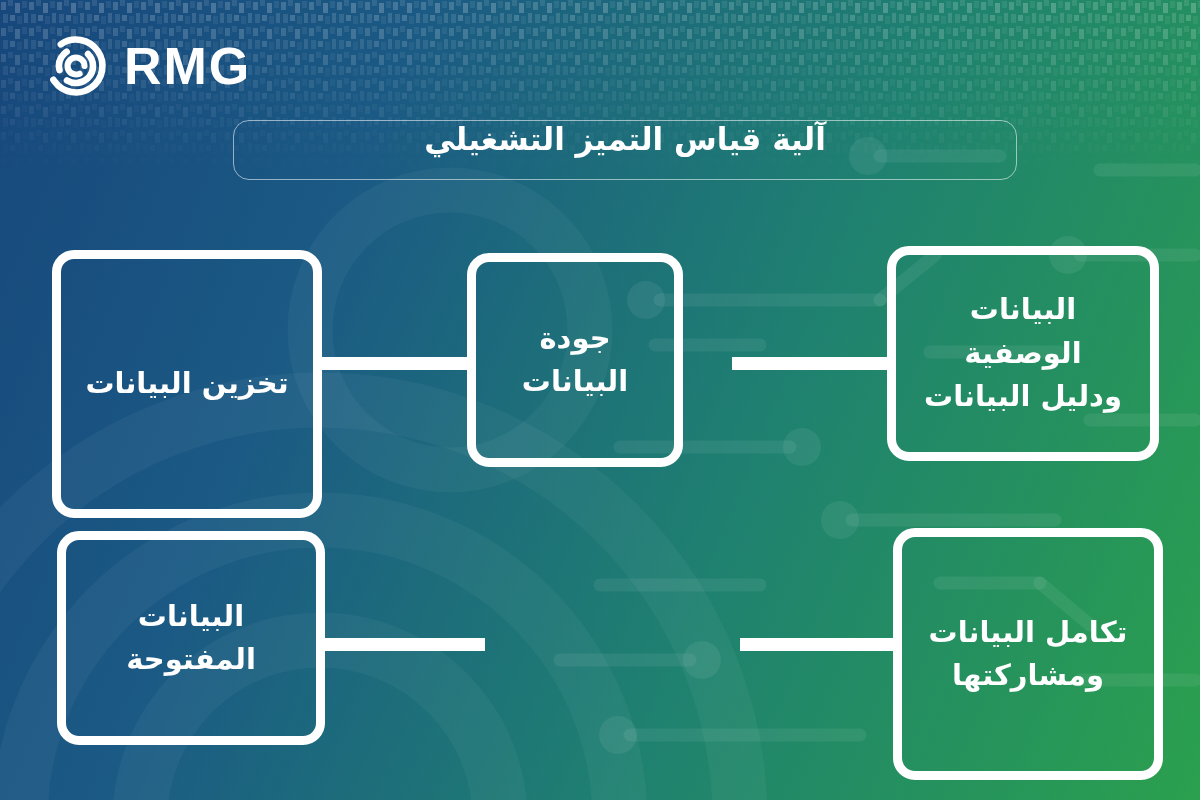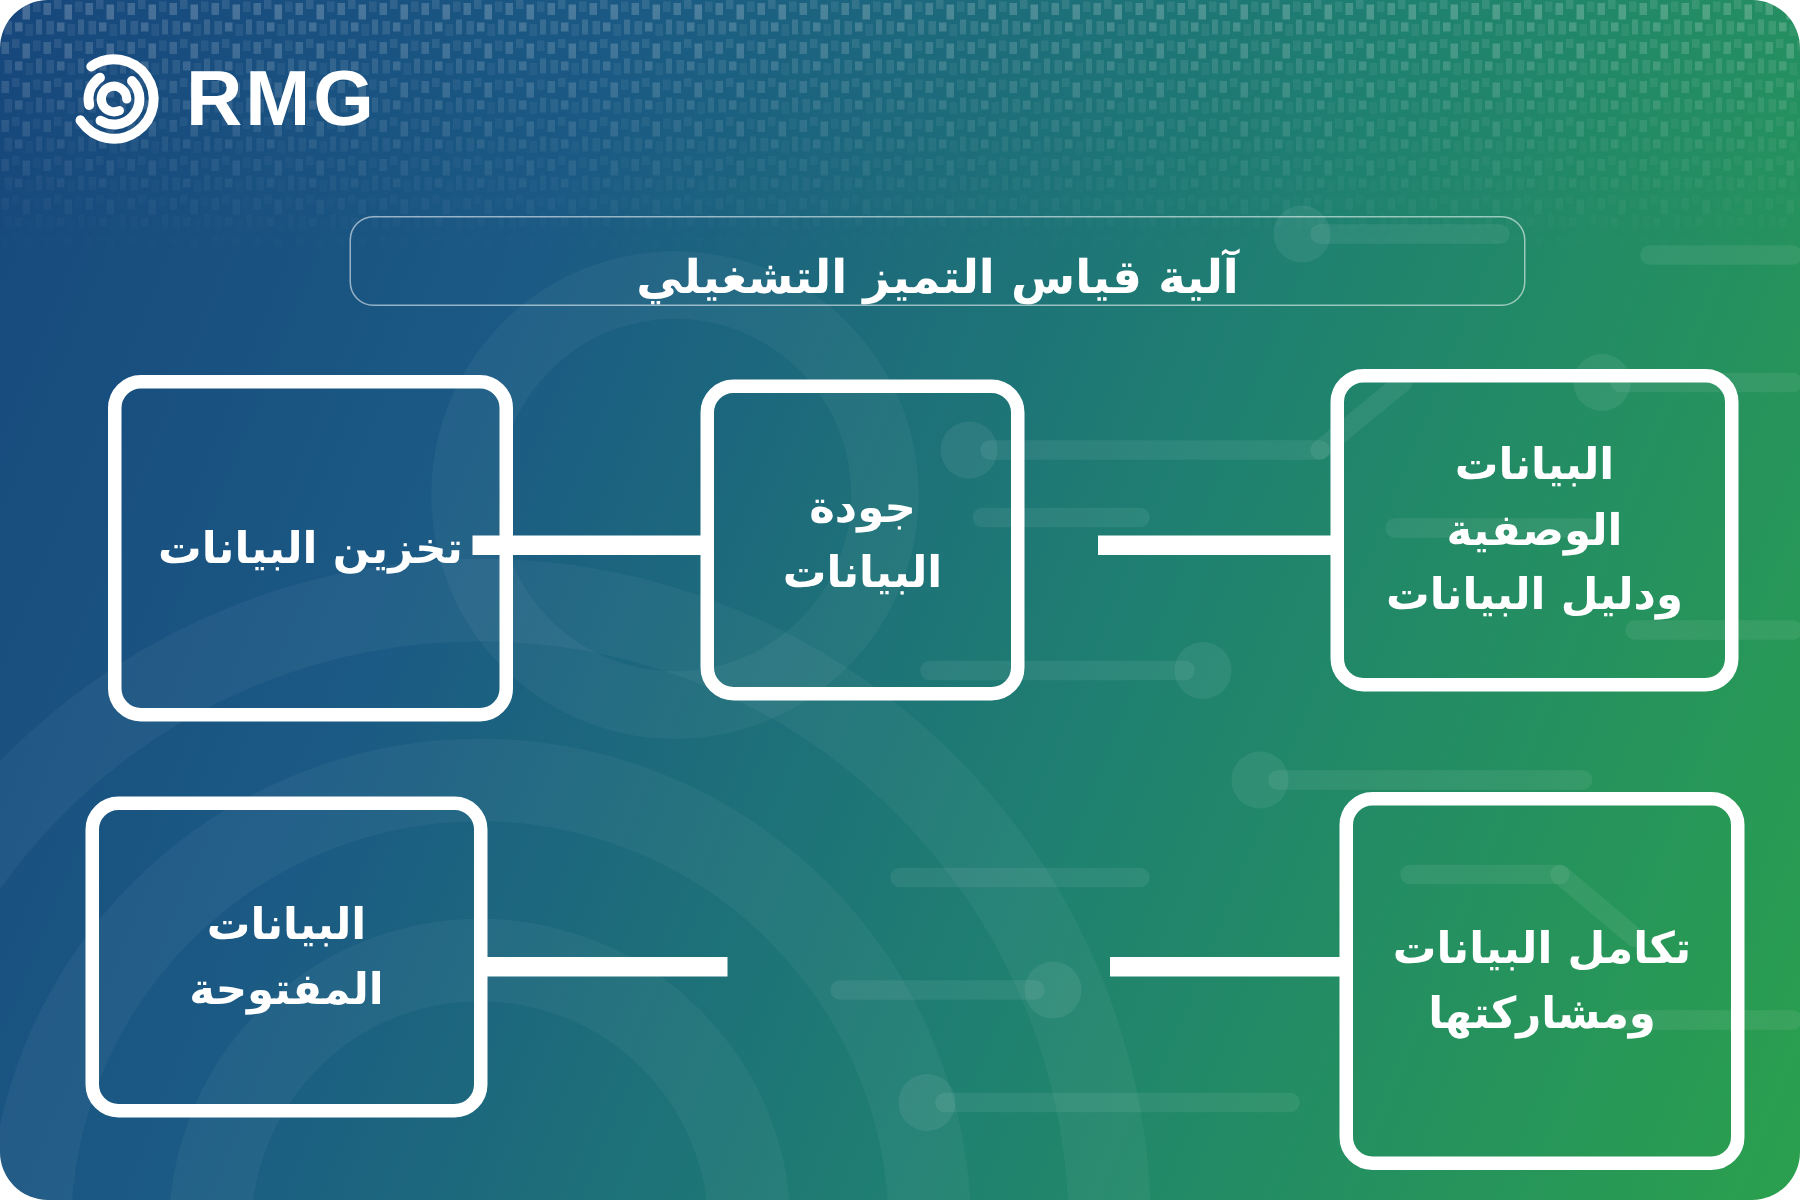--- a/index.html
+++ b/index.html
@@ -4,21 +4,20 @@
 <style>
   html, body { margin: 0; padding: 0; }
   body { font-family: "DejaVu Sans", sans-serif; }
 
   .canvas {
     position: relative;
     width: 1200px;
     height: 800px;
     overflow: hidden;
     background: linear-gradient(112deg, #17477C 0%, #1B5A84 28%, #1F8170 62%, #2BA04E 100%);
-    border-radius: 32px;
   }
 
   .decor {
     position: absolute;
     inset: 0;
     pointer-events: none;
   }
 
   
   .logo {
@@ -36,27 +35,27 @@
     font-weight: 800;
     font-size: 52px;
     letter-spacing: 2px;
     line-height: 1;
   }
 
   
   .title-box {
     position: absolute;
     left: 233px;
-    top: 144px;
+    top: 120px;
     width: 782px;
     height: 58px;
     border: 1.5px solid rgba(255,255,255,0.55);
     border-radius: 16px;
     display: flex;
-    align-items: flex-end;
+    align-items: flex-start;
     justify-content: center;
   }
   .title-text {
     color: #ffffff;
     font-weight: bold;
     font-size: 31px;
     direction: rtl;
     white-space: nowrap;
   }
 
@@ -73,21 +72,21 @@
   .flow-box .label {
     color: #ffffff;
     font-weight: bold;
     font-size: 29px;
     line-height: 1.5;
     text-align: center;
     direction: rtl;
     white-space: pre-line;
     padding: 0 14px;
   }
-  .box-1 { left: 52px;  top: 250px; width: 270px; height: 231px; margin-left: 20px; }
+  .box-1 { left: 52px;  top: 250px; width: 270px; height: 268px; }
   .box-2 { left: 467px; top: 253px; width: 216px; height: 214px; }
   .box-3 { left: 887px; top: 246px; width: 272px; height: 215px; }
   .box-4 { left: 57px;  top: 531px; width: 268px; height: 214px; }
   .box-5 { left: 477px; top: 533px; width: 269px; height: 214px; }
   .box-6 { left: 893px; top: 528px; width: 270px; height: 252px; }
 
   .connector {
     position: absolute;
     height: 13px;
     background: #ffffff;

